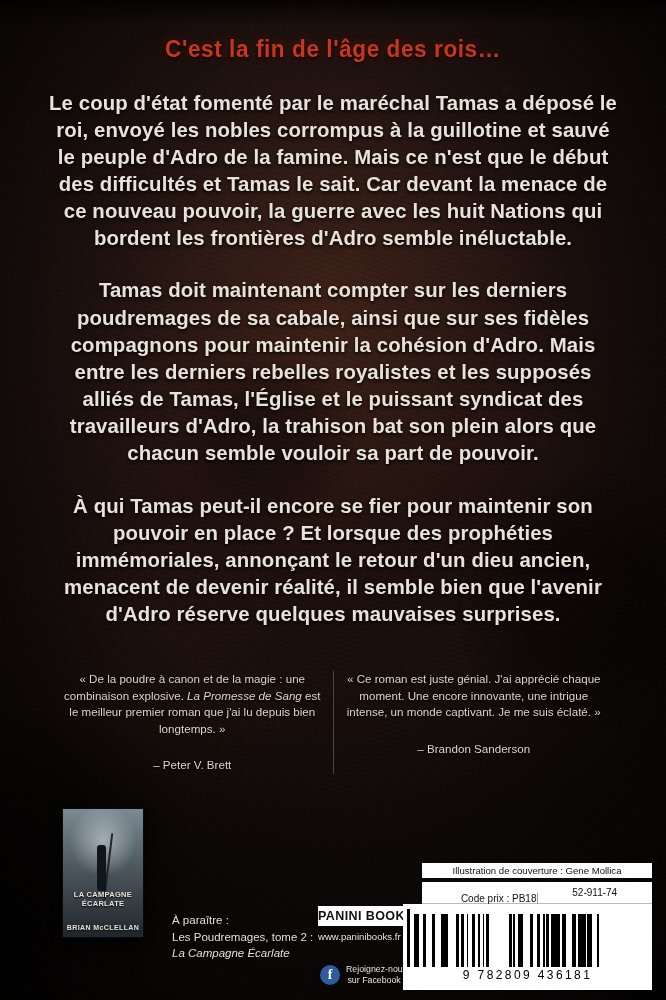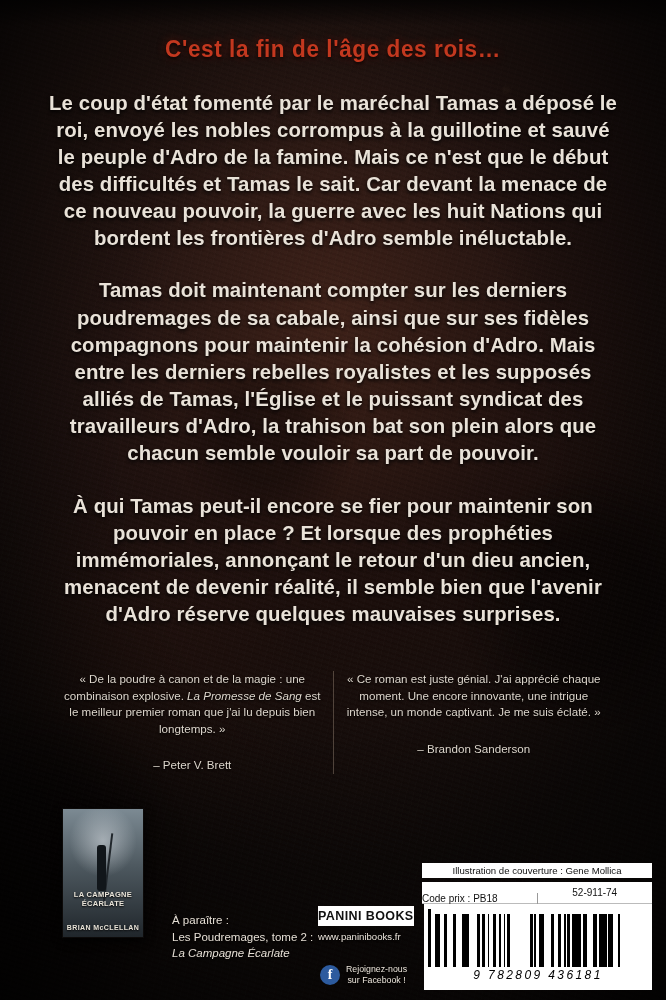--- a/index.html
+++ b/index.html
@@ -242,32 +242,31 @@
     width: 230px;
     height: 22px;
     background: #ffffff;
     color: #111;
     font-size: 10px;
     display: flex;
     align-items: center;
     box-sizing: border-box;
     border-bottom: 1px solid #bbb;
   }
-  .pricebox .pl { flex: 1; text-align: left; border-right: 1px solid #999; margin-top: 11px; }
+  .pricebox .pl { flex: 1; text-align: right; border-right: 1px solid #999; margin-top: 11px; }
   .pricebox .pr { flex: 1; text-align: center; }
   .barcode {
     position: absolute;
     right: 14px;
     bottom: 10px;
-    width: 228px;
+    width: 249px;
     height: 86px;
     background: #ffffff;
     box-sizing: border-box;
     padding: 5px 4px 2px;
-    font-style: italic;
   }
   .bars {
     height: 58px;
     display: flex;
     align-items: flex-end;
     gap: 0;
   }
   .bars i {
     display: block;
     background: #000;

